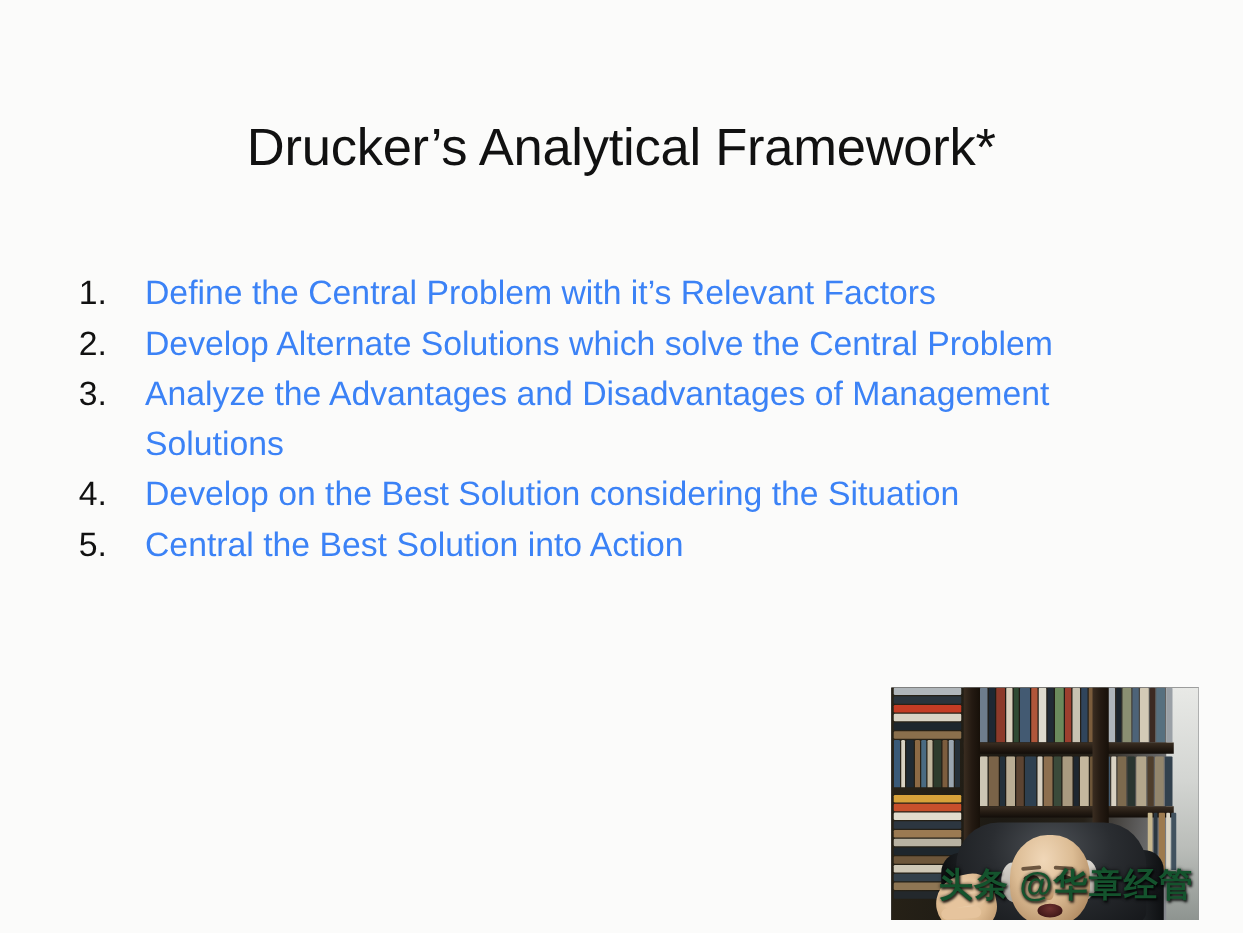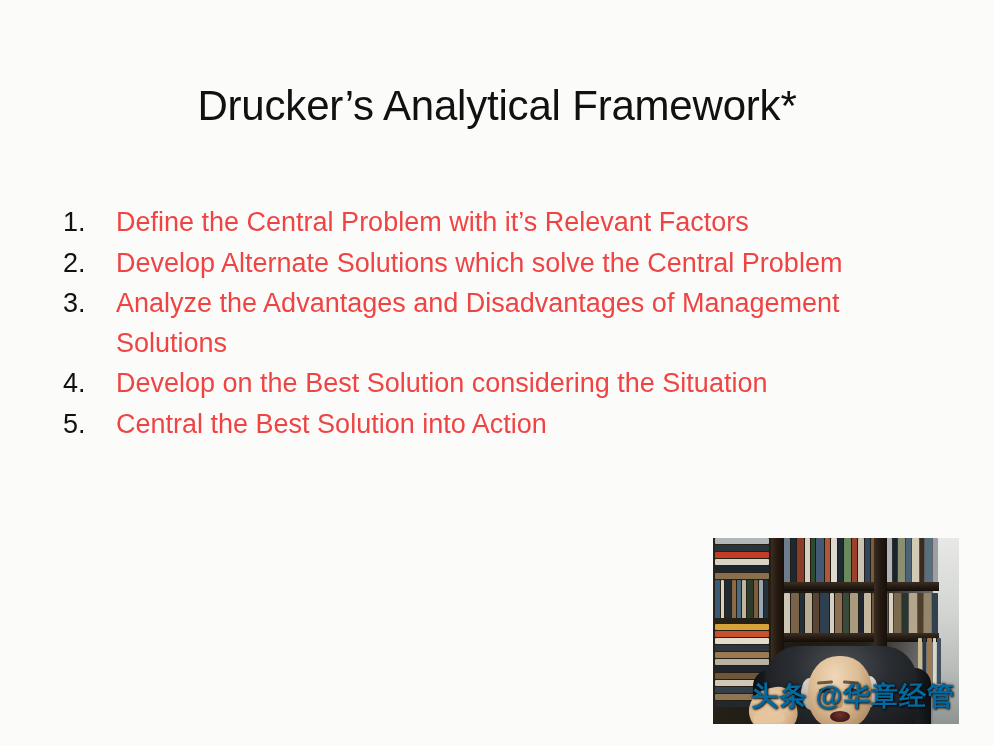--- a/index.html
+++ b/index.html
@@ -13,20 +13,21 @@
     font-family: "Liberation Sans", sans-serif;
     color: #111111;
     overflow: hidden;
     position: relative;
   }
 
   #slide {
     position: absolute;
     inset: 0;
     background: #fbfbfa;
+    margin-top: 12px;
   }
 
   
   #slide-title {
     position: absolute;
     left: 0;
     top: 84px;
     width: 994px;
     text-align: center;
     font-size: 42px;
@@ -56,21 +57,21 @@
   .item-number {
     flex: 0 0 auto;
     width: 53px;
     text-align: left;
     font-size: 27px;
     color: #111111;
   }
   .item-text {
     flex: 1 1 auto;
     font-size: 27px;
-    color: #ef4444;
+    color: #3b82f6;
   }
 
   
   #footnote {
     position: absolute;
     left: 67px;
     top: 476px;
     font-size: 26px;
     line-height: 34px;
     color: #111111;
@@ -214,21 +215,21 @@
   #watermark {
     position: absolute;
     left: 713px;
     top: 678px;
     width: 246px;
     text-align: right;
     padding-right: 4px;
     box-sizing: border-box;
     font-size: 27px;
     font-weight: 700;
-    color: #0369a1;
+    color: #14532d;
     letter-spacing: 1px;
     text-shadow: 0 0 3px rgba(0,0,0,.75), 1px 1px 2px rgba(0,0,0,.8);
     white-space: nowrap;
     pointer-events: none;
   }
 </style>
 </head>
 <body>
 
 <div id="slide">

